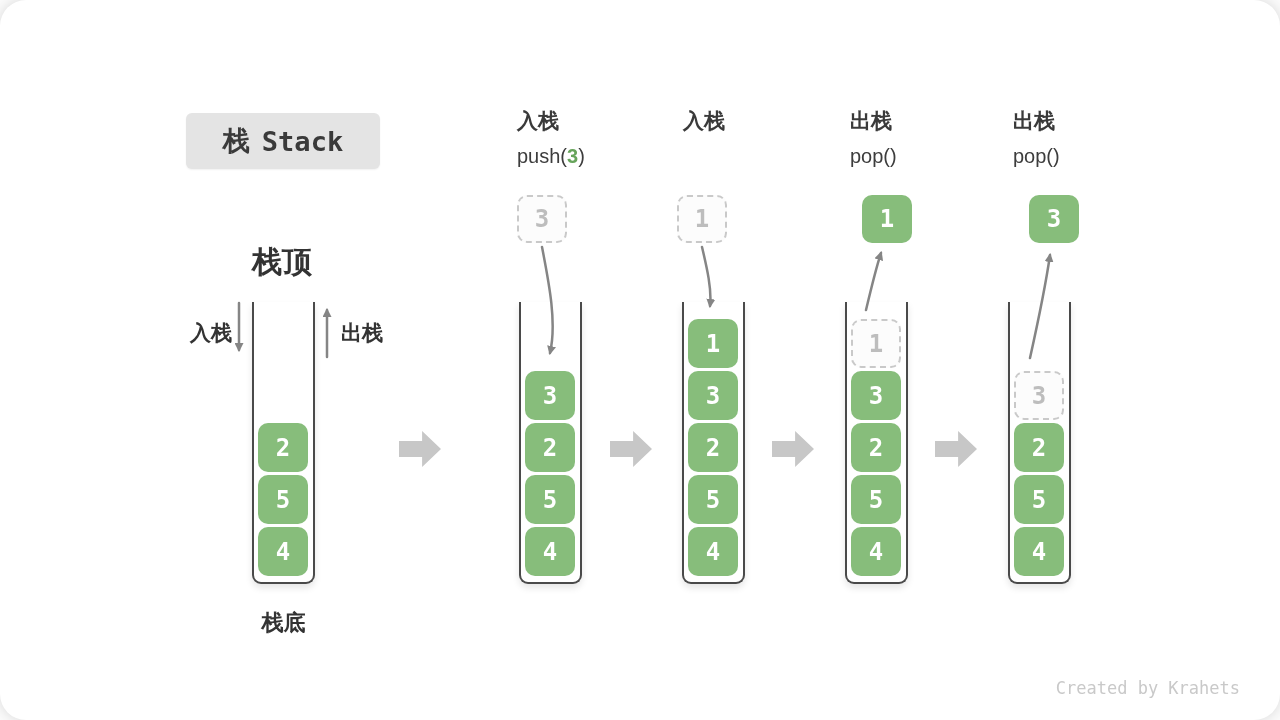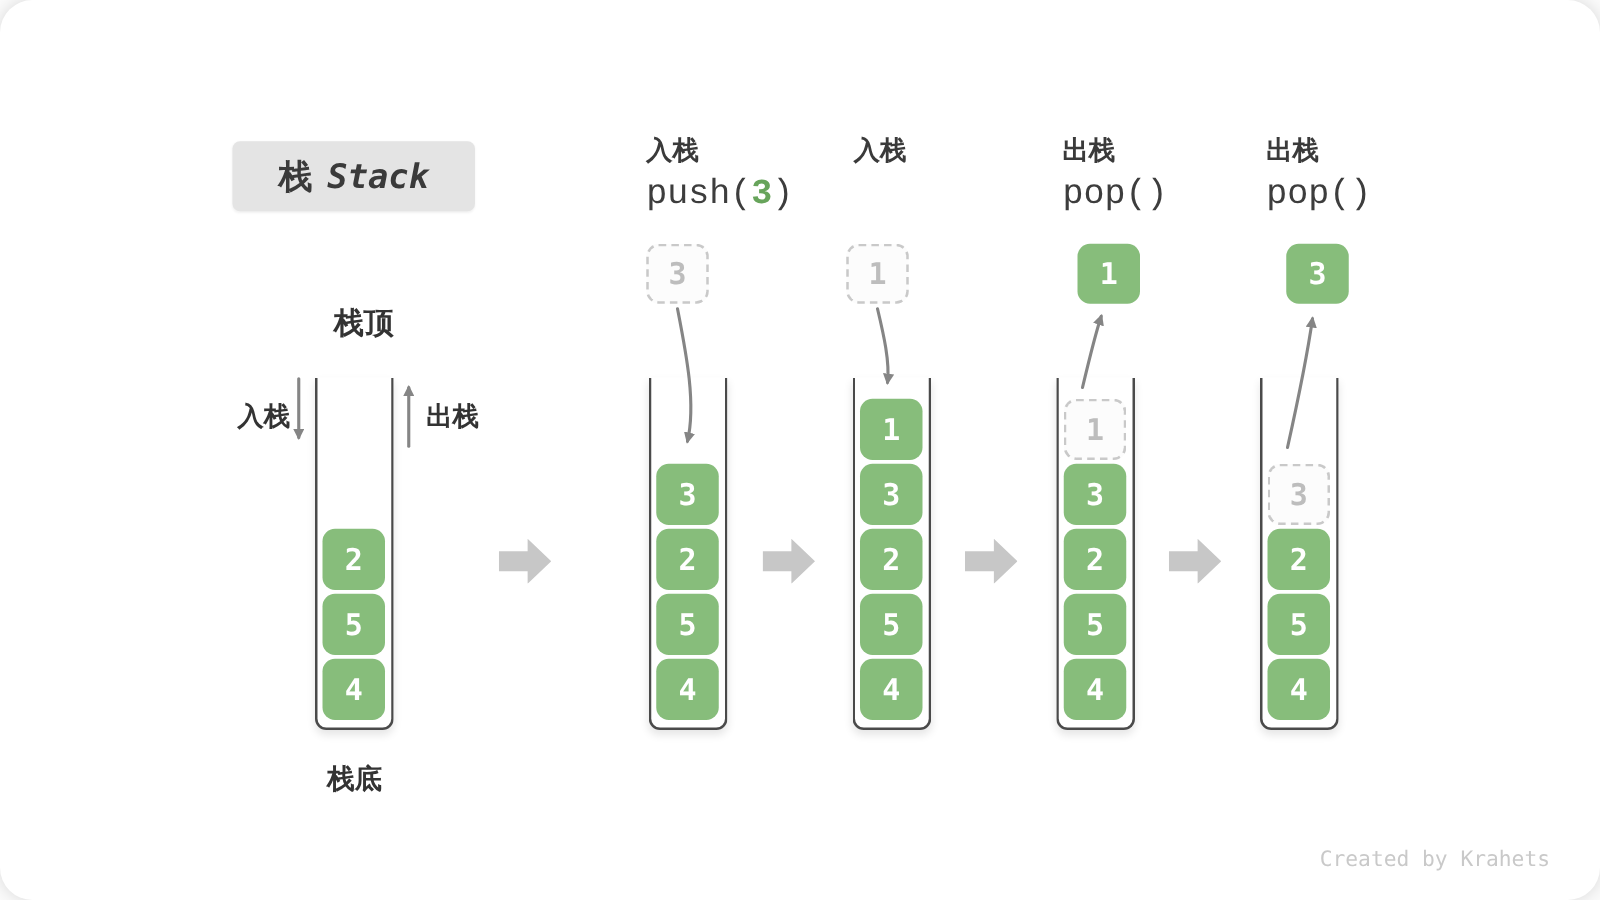--- a/index.html
+++ b/index.html
@@ -9,24 +9,24 @@
     box-shadow:0 0 14px rgba(0,0,0,0.14);
     font-family:"Liberation Sans","DejaVu Sans",sans-serif;
   }
   .title-box{
     position:absolute;left:186px;top:113px;width:194px;height:56px;
     background:var(--title-bg);border-radius:6px;
     display:flex;align-items:center;justify-content:center;
     color:var(--text-dark);font-size:27px;font-weight:700;
     box-shadow:0 1px 2px rgba(0,0,0,0.06);
   }
-  .title-box .en{font-family:"DejaVu Sans Mono",monospace;font-weight:600;margin-left:12px;font-style:italic;}
+  .title-box .en{font-family:"DejaVu Sans Mono",monospace;font-weight:600;margin-left:12px;}
   .op{position:absolute;top:104px;width:160px;color:var(--text-dark);}
   .op .zh{font-size:21px;font-weight:700;line-height:34px;}
-  .op .code{font-family:Liberation Mono, monospace;font-size:28px;line-height:36px;color:#3d3d3d;}
+  .op .code{font-family:Liberation Sans, sans-serif;font-size:20px;line-height:36px;color:#3d3d3d;}
   .op .code .arg{color:var(--arg-green);font-weight:700;}
   .float-box{
     position:absolute;top:195px;width:50px;height:48px;border-radius:10px;
     display:flex;align-items:center;justify-content:center;
     font-family:"DejaVu Sans Mono",monospace;font-size:24px;font-weight:700;
     box-sizing:border-box;
   }
   .float-box.solid{background:var(--green);color:#ffffff;}
   .float-box.dashed{background:#fcfcfc;border:2px dashed var(--dash-border);color:var(--dash-text);}
   .stack{
@@ -37,21 +37,21 @@
   }
   .cell{
     position:absolute;left:4px;width:50px;height:49px;border-radius:10px;
     display:flex;align-items:center;justify-content:center;
     font-family:"DejaVu Sans Mono",monospace;font-size:24px;font-weight:700;
     box-sizing:border-box;
   }
   .cell.solid{background:var(--green);color:#ffffff;}
   .cell.dashed{background:#fcfcfc;border:2px dashed var(--dash-border);color:var(--dash-text);}
   .lbl{position:absolute;color:#333333;font-weight:700;}
-  .lbl-top{left:252px;top:242px;width:63px;text-align:right;font-size:24px;}
+  .lbl-top{left:252px;top:242px;width:63px;text-align:left;font-size:30px;}
   .lbl-bottom{left:252px;top:608px;width:63px;text-align:center;font-size:22px;}
   .lbl-push{left:152px;top:319px;width:80px;text-align:right;font-size:21px;}
   .lbl-pop{left:341px;top:319px;width:80px;text-align:left;font-size:21px;}
   .block-arrow{
     position:absolute;top:431px;width:42px;height:36px;background:var(--block-arrow);
     clip-path:polygon(0% 28%,55% 28%,55% 0%,100% 50%,55% 100%,55% 72%,0% 72%);
   }
   .arrows-svg{position:absolute;left:0;top:0;width:1280px;height:720px;pointer-events:none;}
   .credit{
     position:absolute;right:40px;bottom:22px;

